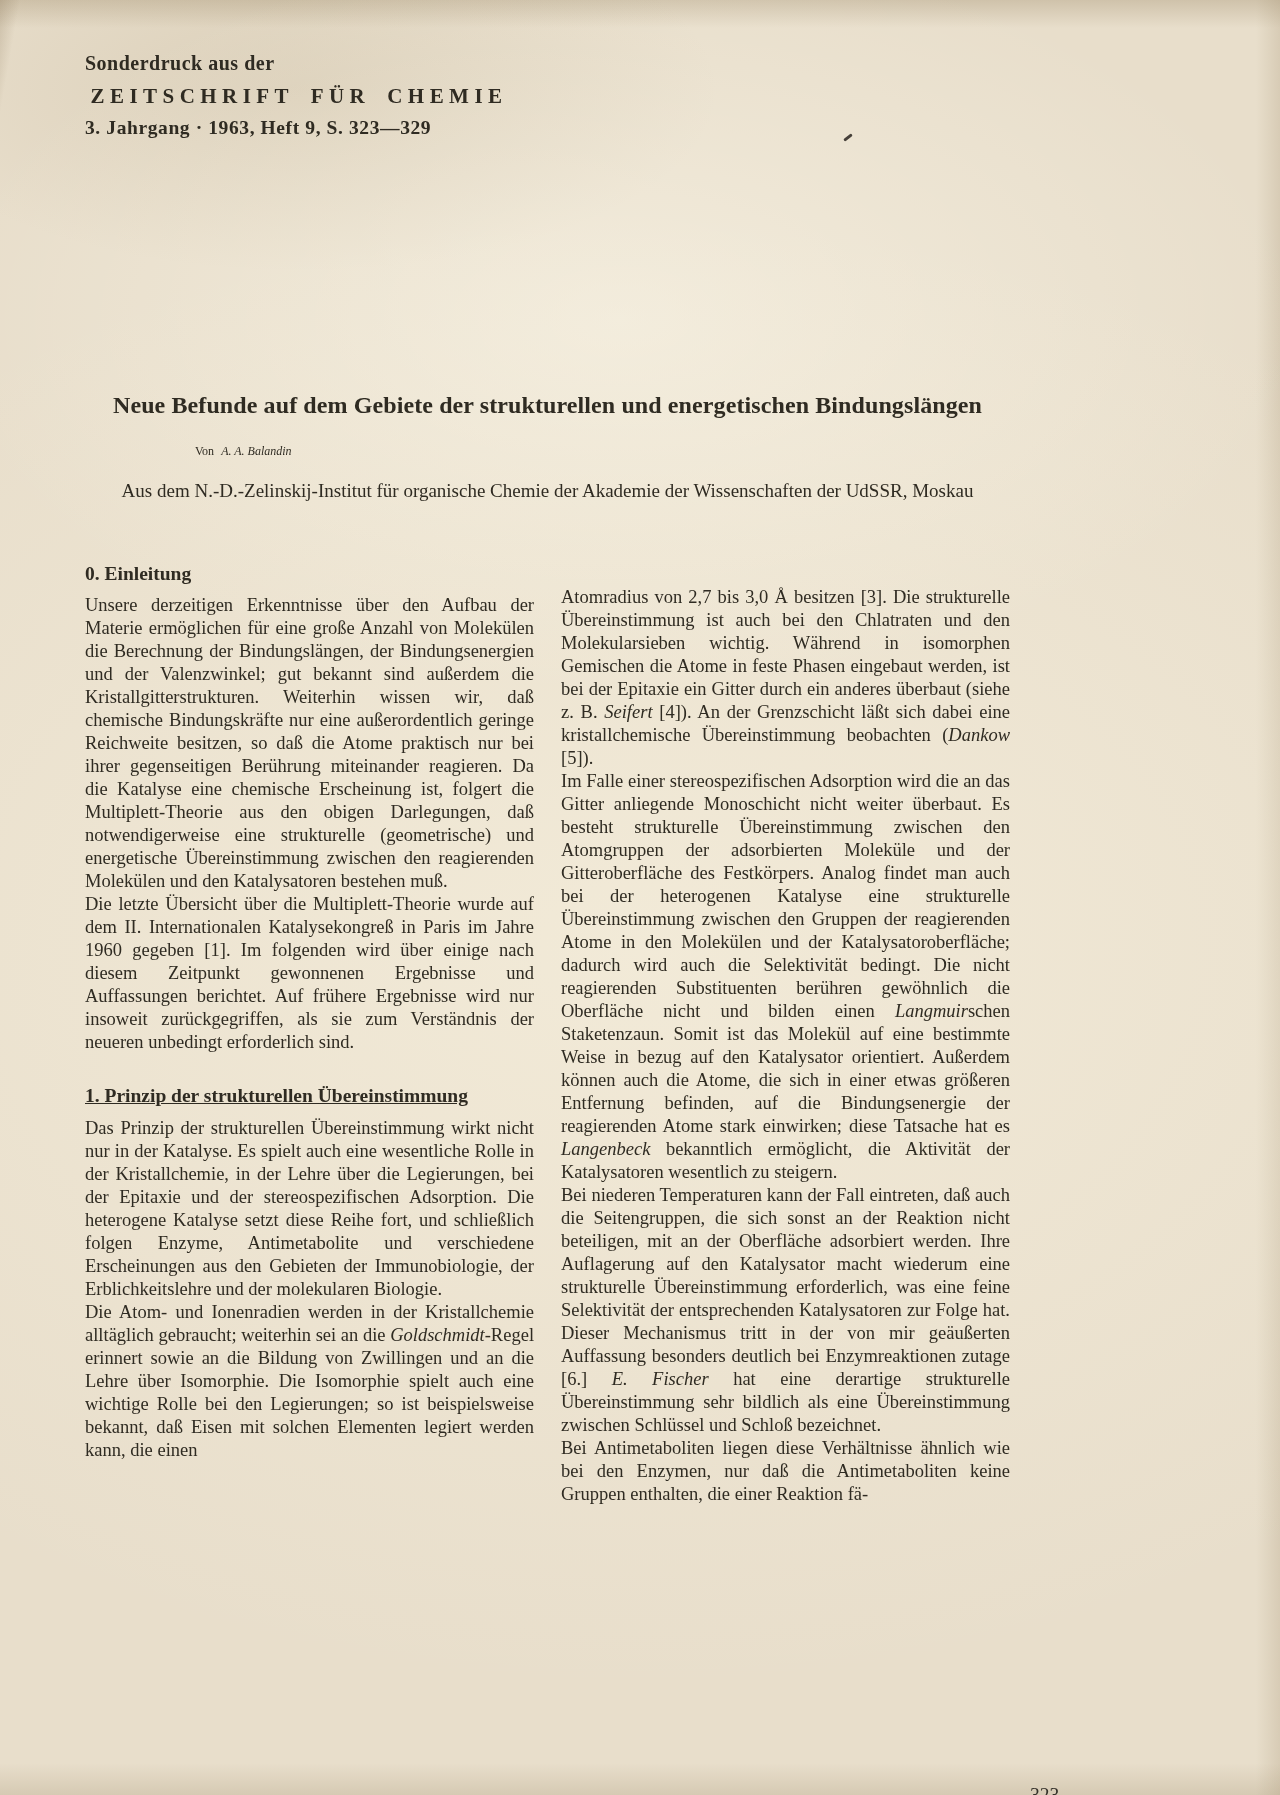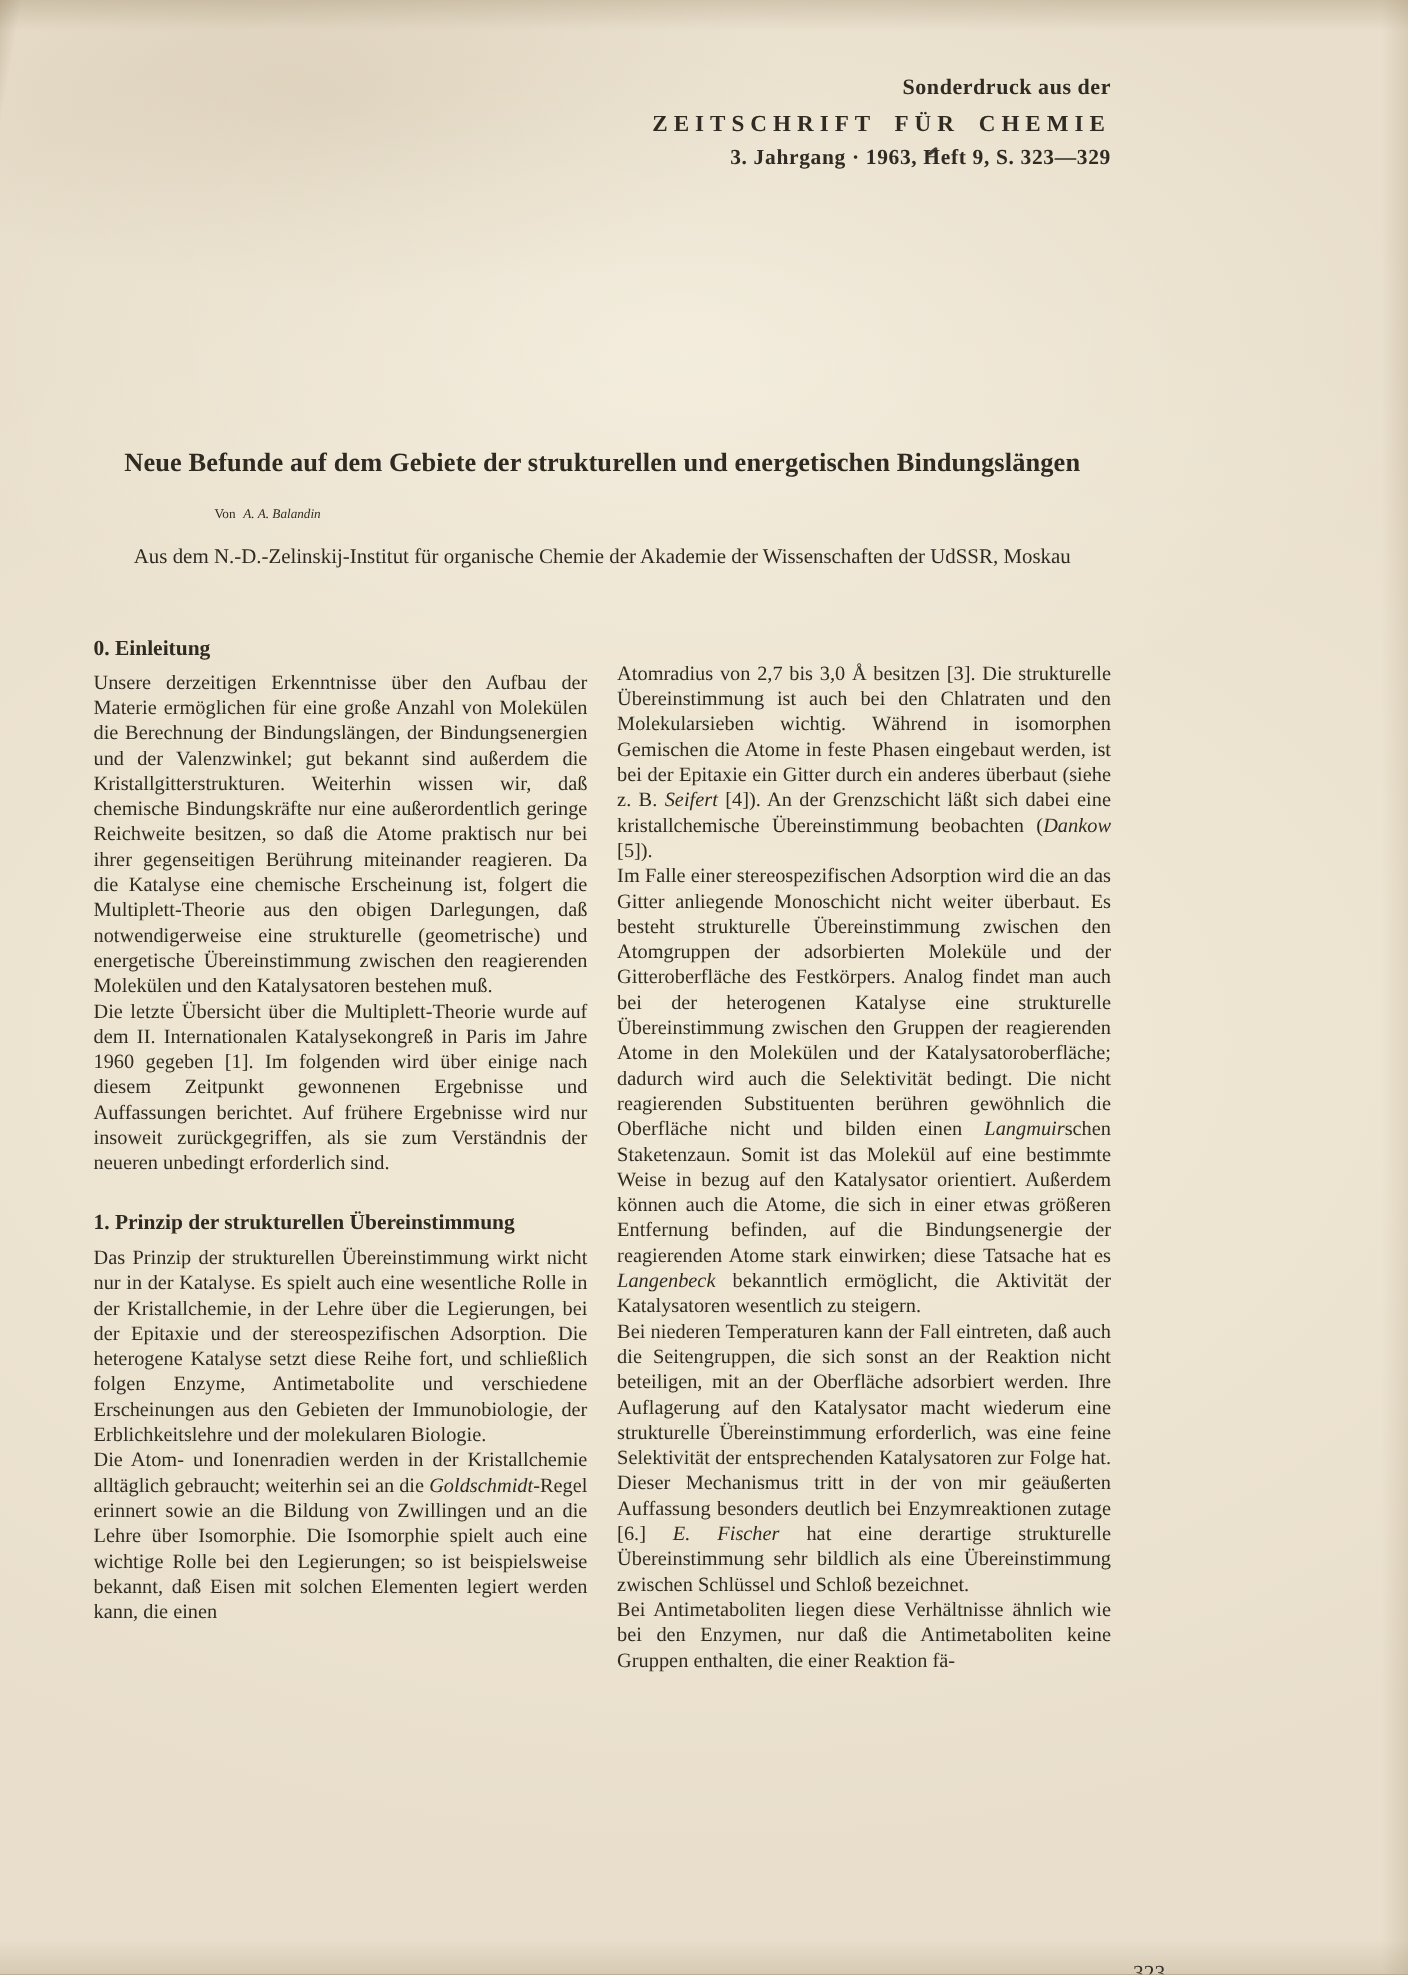--- a/index.html
+++ b/index.html
@@ -17,21 +17,21 @@
       radial-gradient(ellipse 600px 260px at 300px 90px, rgba(160,140,104,0.18), rgba(160,140,104,0) 70%),
       linear-gradient(100deg, rgba(130,110,80,0.28) 0px, rgba(130,110,80,0) 20px),
       linear-gradient(180deg, rgba(150,130,95,0.30) 0px, rgba(150,130,95,0) 28px),
       linear-gradient(0deg, rgba(150,130,95,0.22) 0px, rgba(150,130,95,0) 32px),
       linear-gradient(270deg, rgba(150,130,95,0.20) 0px, rgba(150,130,95,0) 24px),
       #e8decb;
   }
 
   .content { position: absolute; left: 85px; top: 0; width: 925px; }
 
-  .imprint { margin-top: 68px; text-align: right; }
+  .imprint { margin-top: 52px; text-align: left; }
   .imprint-line1 { font-weight: bold; font-size: 20px; letter-spacing: 0.5px; }
   .imprint-journal {
     font-weight: bold; font-size: 21px; margin-top: 9px;
     letter-spacing: 0.26em; word-spacing: 0.30em; text-indent: 0.26em;
   }
   .imprint-issue { font-weight: bold; font-size: 19.5px; margin-top: 8px; letter-spacing: 0.6px; }
 
   .article-title {
     margin: 253px 0 0 0;
     text-align: center;
@@ -49,21 +49,21 @@
   .columns { display: flex; gap: 27px; margin-top: 60px; }
   .col {
     width: 449px;
     font-size: 18.5px;
     line-height: 23px;
     text-align: justify;
   }
   .col-right { padding-top: 24px; }
 
   .sec-heading { font-size: 19.5px; font-weight: bold; margin: 0 0 8px 0; line-height: 24px; }
-  .sec-heading-mid { margin: 30px 0 9px 0; }
+  .sec-heading-mid { margin: 30px 0 9px 0; text-decoration: underline; }
   .para { margin: 0; }
   .para i { font-style: italic; }
 
   .page-number { position: absolute; left: 1030px; top: 1784px; font-size: 19.5px; color: #34302a; text-align: right; }
 
   .ink-mark {
     position: absolute; left: 843px; top: 136px;
     width: 10px; height: 3px; border-radius: 2px;
     background: #46403a;
     transform: rotate(-38deg);

